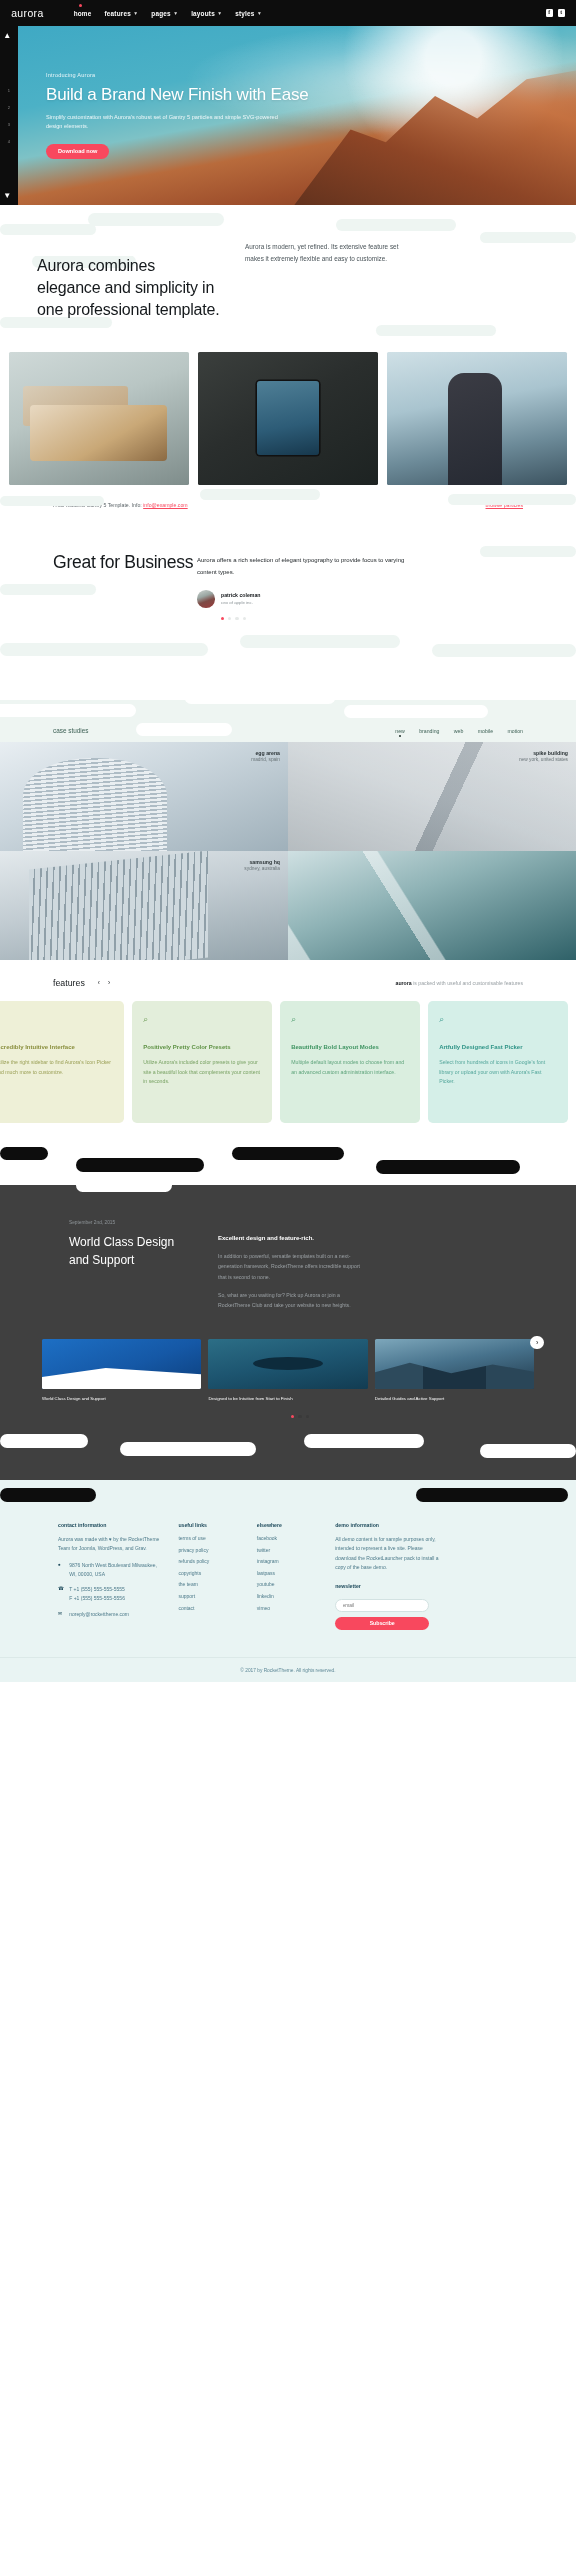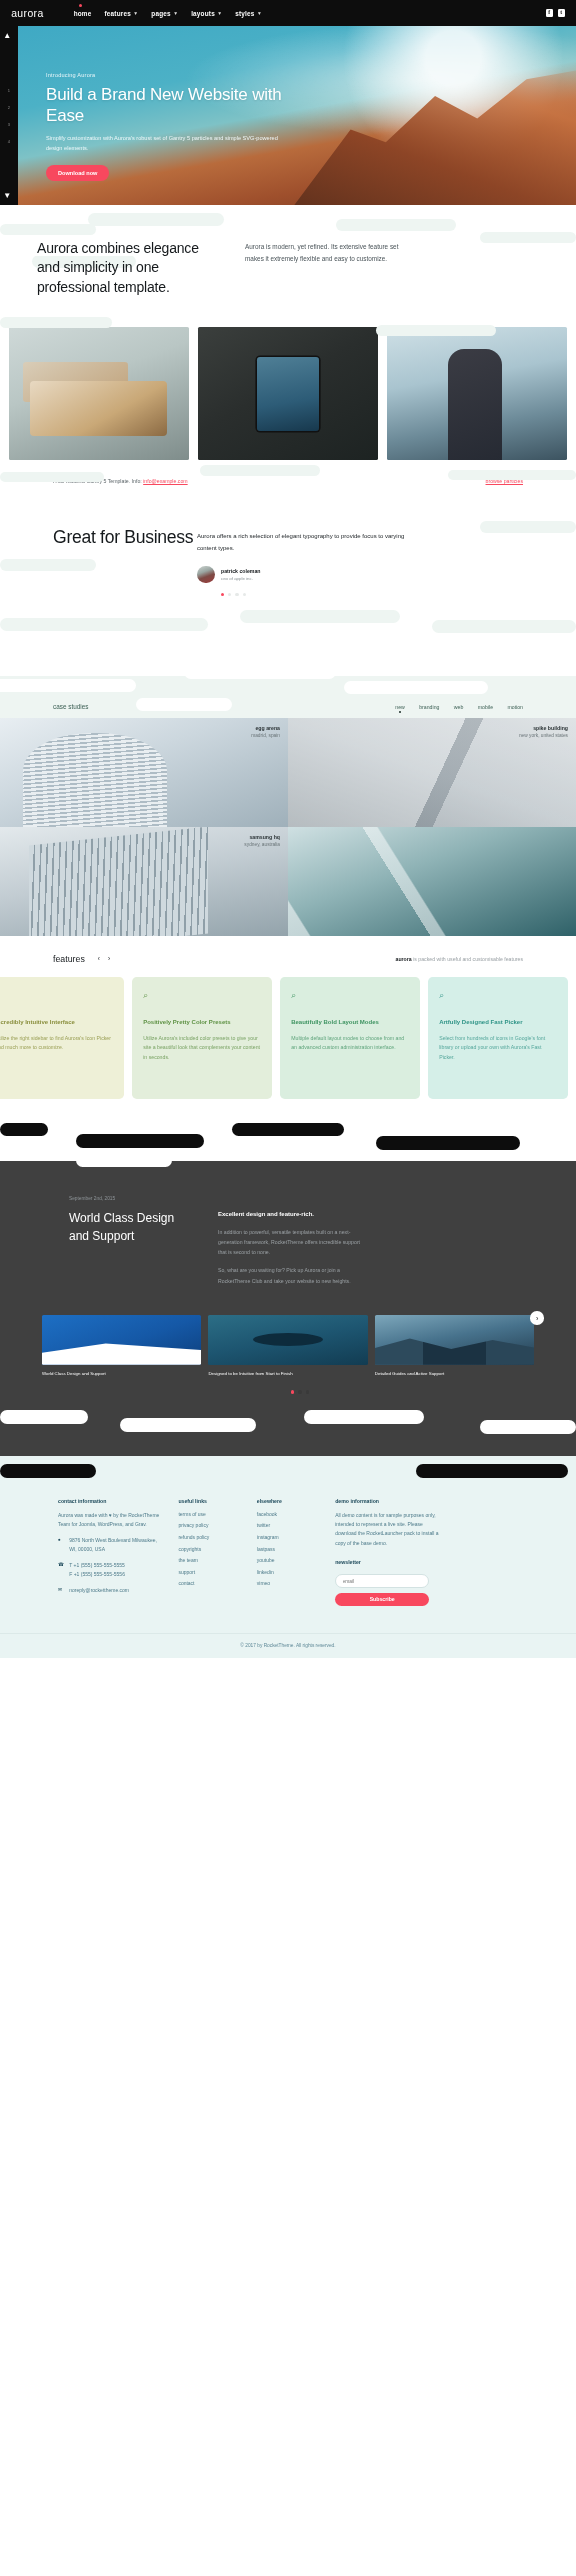--- a/index.html
+++ b/index.html
@@ -139,22 +139,22 @@
   }
 
   
   .intro {
     position: relative;
     padding: 34px 0 24px 0;
     background: #fff;
   }
   .intro-inner { display: flex; padding: 0 37px; gap: 24px; position: relative; z-index: 2;}
   .intro-h {
-    font-size: 14px; line-height: 1.38; color: #15191c; width: 184px;
-    font-weight: 400; letter-spacing: -0.2px;
+    font-size: 16px; line-height: 1.38; color: #15191c; width: 184px;
+    font-weight: 400; letter-spacing: -0.2px; margin-top: 16px;
   }
   .intro-p { font-size: 6.4px; line-height: 1.85; color: #4a5459; width: 160px; padding-top: 2.4px;}
 
   .blob { position: absolute; background: #eef5f2; border-radius: 32px; z-index: 1; }
   .blob-w { position: absolute; background: #ffffff; border-radius: 32px; z-index: 1; }
 
   
   .photos {
     display: flex; gap: 8.8px; padding: 0 8.8px 0 8.8px;
     margin-top: 6.4px;
@@ -345,21 +345,21 @@
   <div class="hero-side">
     <span>1</span>
     <span>2</span>
     <span>3</span>
     <span>4</span>
   </div>
   <div class="hero-arrow-top">▲</div>
   <div class="hero-arrow-bot">▼</div>
   <div class="hero-content">
     <div class="hero-kicker">Introducing Aurora</div>
-    <div class="hero-title">Build a Brand New Website with Ease</div>
+    <div class="hero-title">Build a Brand New Finish with Ease</div>
     <div class="hero-sub">Simplify customization with Aurora's robust set of Gantry 5 particles and simple SVG-powered design elements.</div>
     <button class="btn-download">Download now</button>
   </div>
 </div>
 
 <div class="intro">
   <div class="blob" style="left:0;top:19px;width:96px;height:11.2px;"></div>
   <div class="blob" style="left:88px;top:8px;width:136px;height:13px;"></div>
   <div class="blob" style="left:336px;top:14.4px;width:120px;height:11.2px;"></div>
   <div class="blob" style="left:480px;top:27px;width:96px;height:11.2px;"></div>

